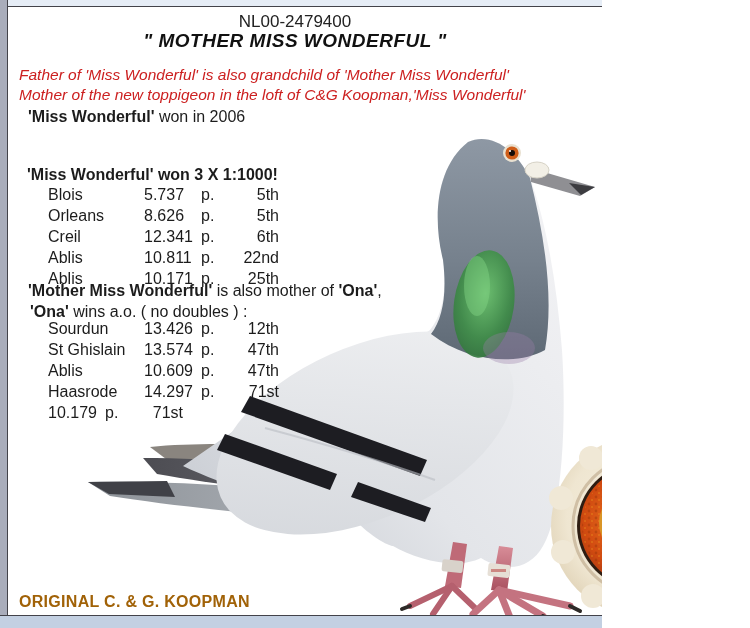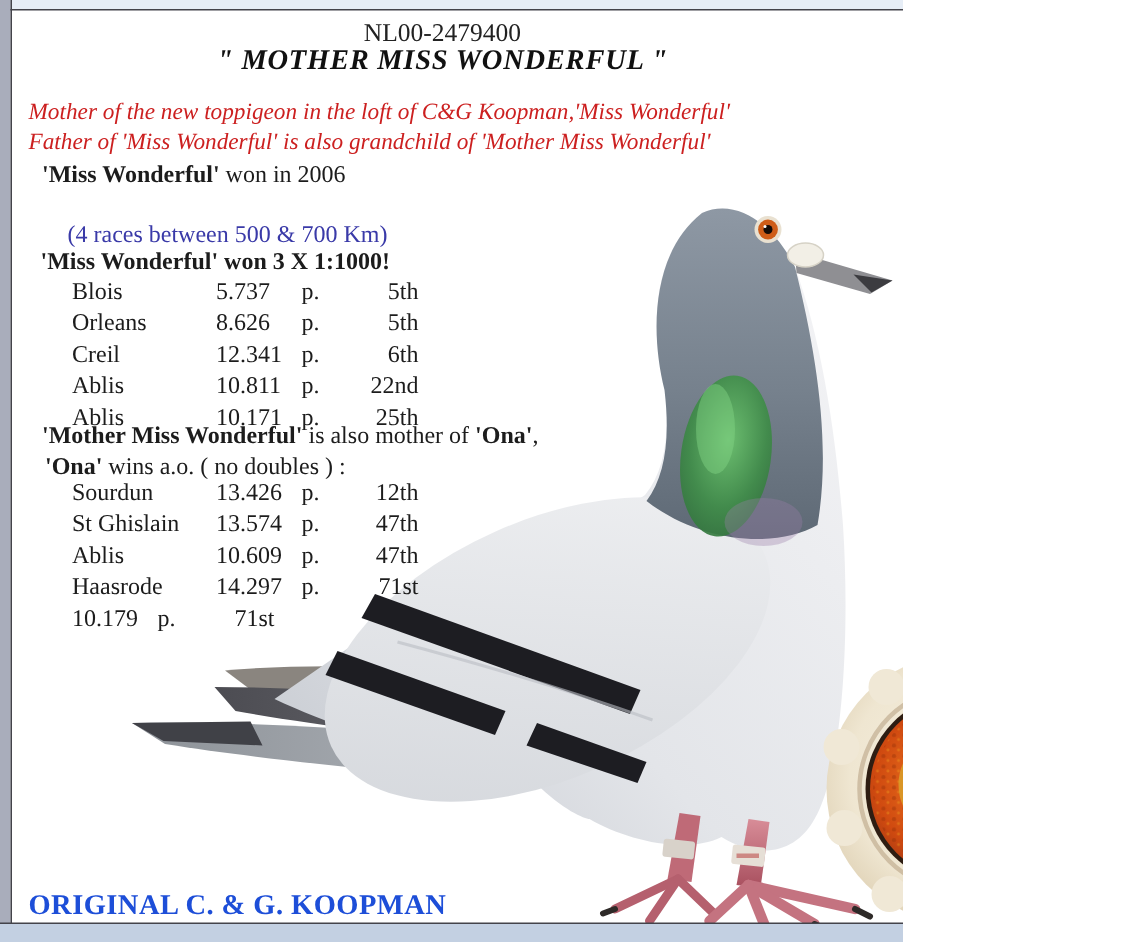--- a/index.html
+++ b/index.html
@@ -1,17 +1,17 @@
 <!DOCTYPE html>
 <html><head>
 <meta charset="utf-8">
 <style>
   html,body{margin:0;padding:0;background:#ffffff;}
   #page{position:relative;width:602px;height:628px;background:#ffffff;overflow:hidden;
-        font-family:Liberation Serif, serif;color:#1c1c1c;}
+        font-family:Liberation Sans, sans-serif;color:#1c1c1c;}
   .abs{position:absolute;}
   
   .edge-top{left:0;top:0;width:750px;height:6px;background:#e6edf6;}
   .edge-top-line{left:0;top:6px;width:750px;height:1px;background:#43434a;}
   .edge-left{left:0;top:0;width:7px;height:628px;background:#a9adbb;}
   .edge-left-line{left:7px;top:0;width:1px;height:628px;background:#43434a;}
   .edge-bottom-line{left:0;top:615px;width:750px;height:1px;background:#43434a;}
   .edge-bottom{left:0;top:616px;width:750px;height:12px;background:#c3d0e2;}
   .edge-right{left:740px;top:0;width:4px;height:628px;background:#9aa2ad;}
   .edge-right2{left:744px;top:0;width:6px;height:628px;background:#dde3ea;}
@@ -31,21 +31,21 @@
   .rtable{left:48px;font-size:16px;line-height:21px;}
   .rtable .row{display:flex;}
   .c-race{width:96px;}
   .c-count{width:52px;text-align:left;}
   .c-unit{width:26px;padding-left:5px;}
   .c-place{width:52px;text-align:right;}
   .t1{top:184px;}
   .t2{top:318px;}
   .mother-line{left:28px;top:282px;font-size:16px;}
   .ona-line{left:30px;top:303px;font-size:16px;}
-  .footer{left:19px;top:593px;font-size:19px;font-weight:bold;letter-spacing:.3px;color:#1d4ed8;}
+  .footer{left:19px;top:593px;font-size:16px;font-weight:bold;letter-spacing:.3px;color:#a16207;}
   .credit{left:724px;top:28px;writing-mode:vertical-rl;font-size:8px;color:#8a8a8a;
           letter-spacing:.6px;}
   svg{display:block;}
 </style>
 </head>
 <body>
 
 <div id="page">
 
   <div class="abs" style="left:75px;top:128px;width:545px;height:500px;">
@@ -205,26 +205,25 @@
   <div class="abs edge-left-line"></div>
   <div class="abs edge-bottom-line"></div>
   <div class="abs edge-bottom"></div>
   <div class="abs edge-right"></div>
   <div class="abs edge-right2"></div>
 
   <div class="abs ring-line">NL00-2479400</div>
   <div class="abs title-line">" MOTHER MISS WONDERFUL "</div>
 
   <div class="abs intro">
+    <div>Father of 'Miss Wonderful' is also grandchild of 'Mother Miss Wonderful'</div>
     <div>Mother of the new toppigeon in the loft of C&amp;G Koopman,'Miss Wonderful'</div>
-    <div>Father of 'Miss Wonderful' is also grandchild of 'Mother Miss Wonderful'</div>
   </div>
 
   <div class="abs won2006"><span class="b">'Miss Wonderful'</span><span> won in 2006</span></div>
-  <div class="abs blue2">(4 races between 500 &amp; 700 Km)</div>
   <div class="abs won3x">'Miss Wonderful' won 3 X 1:1000!</div>
 
   <div class="abs rtable t1">
     <div class="row">
         <span class="c-race">Blois</span>
         <span class="c-count">5.737</span>
         <span class="c-unit">p.</span>
         <span class="c-place">5th</span>
       </div>
     <div class="row">

